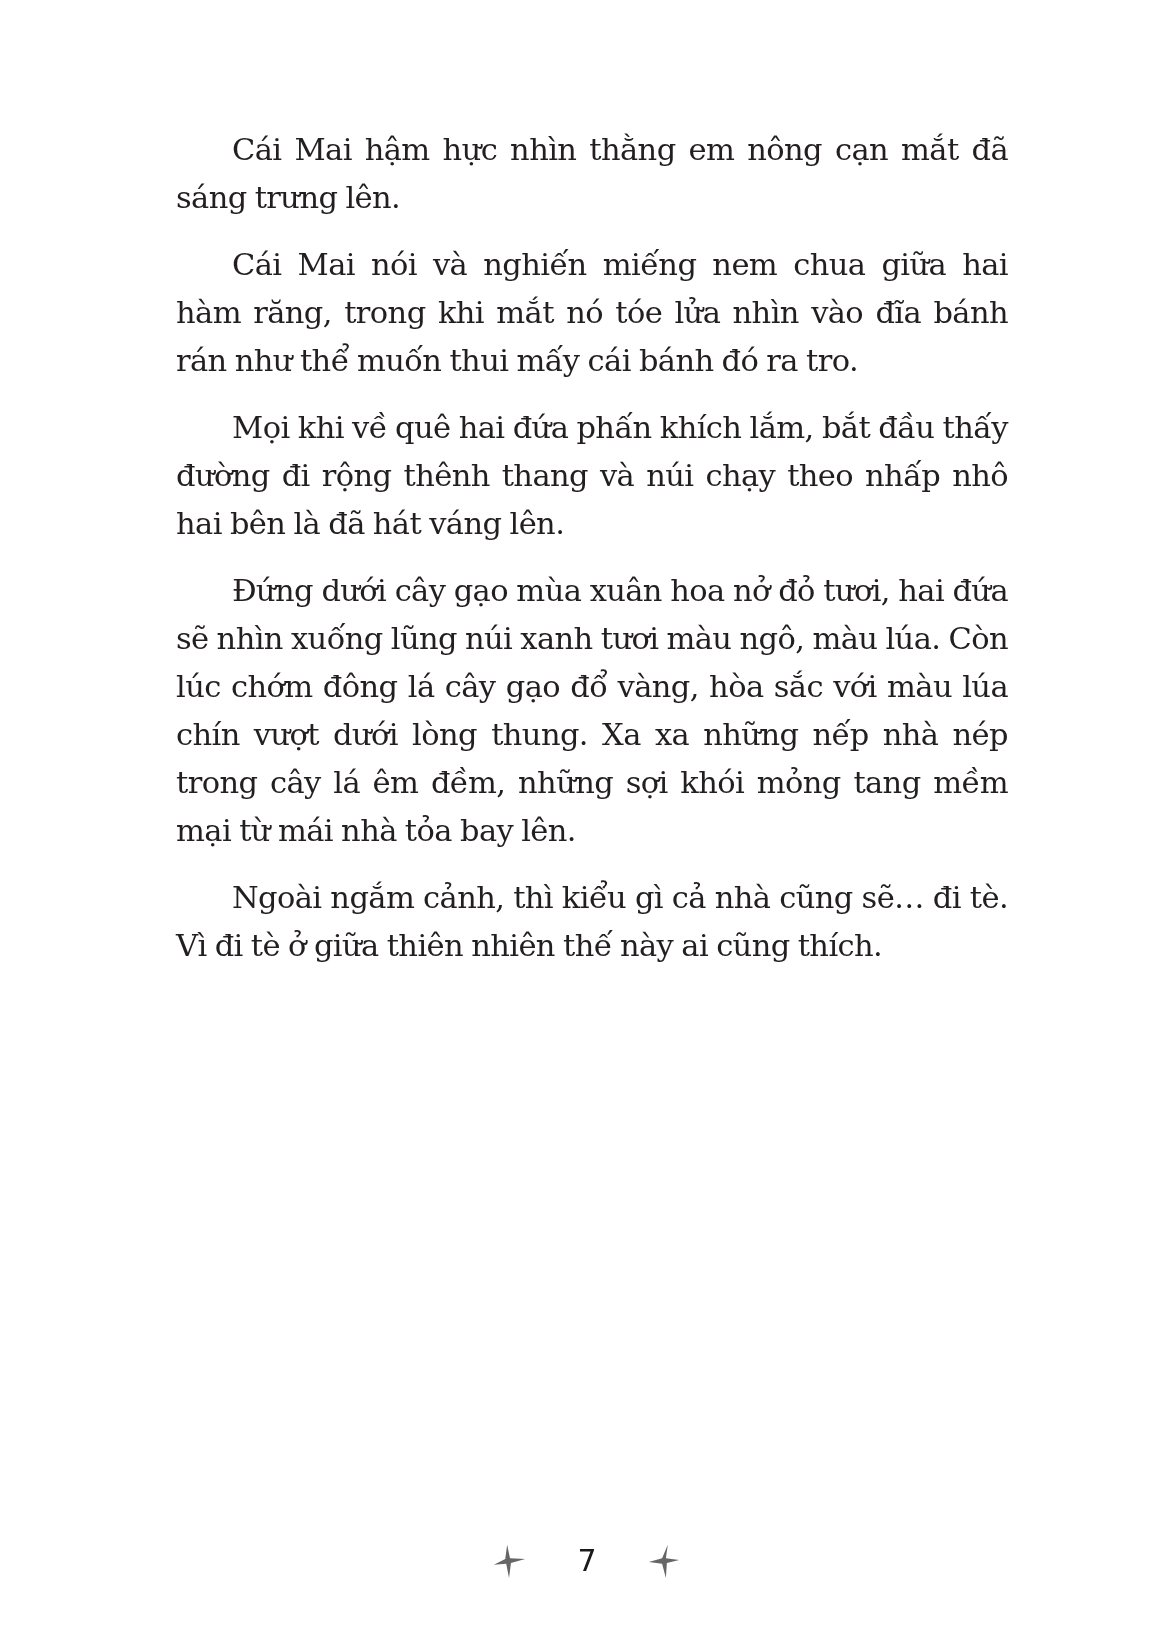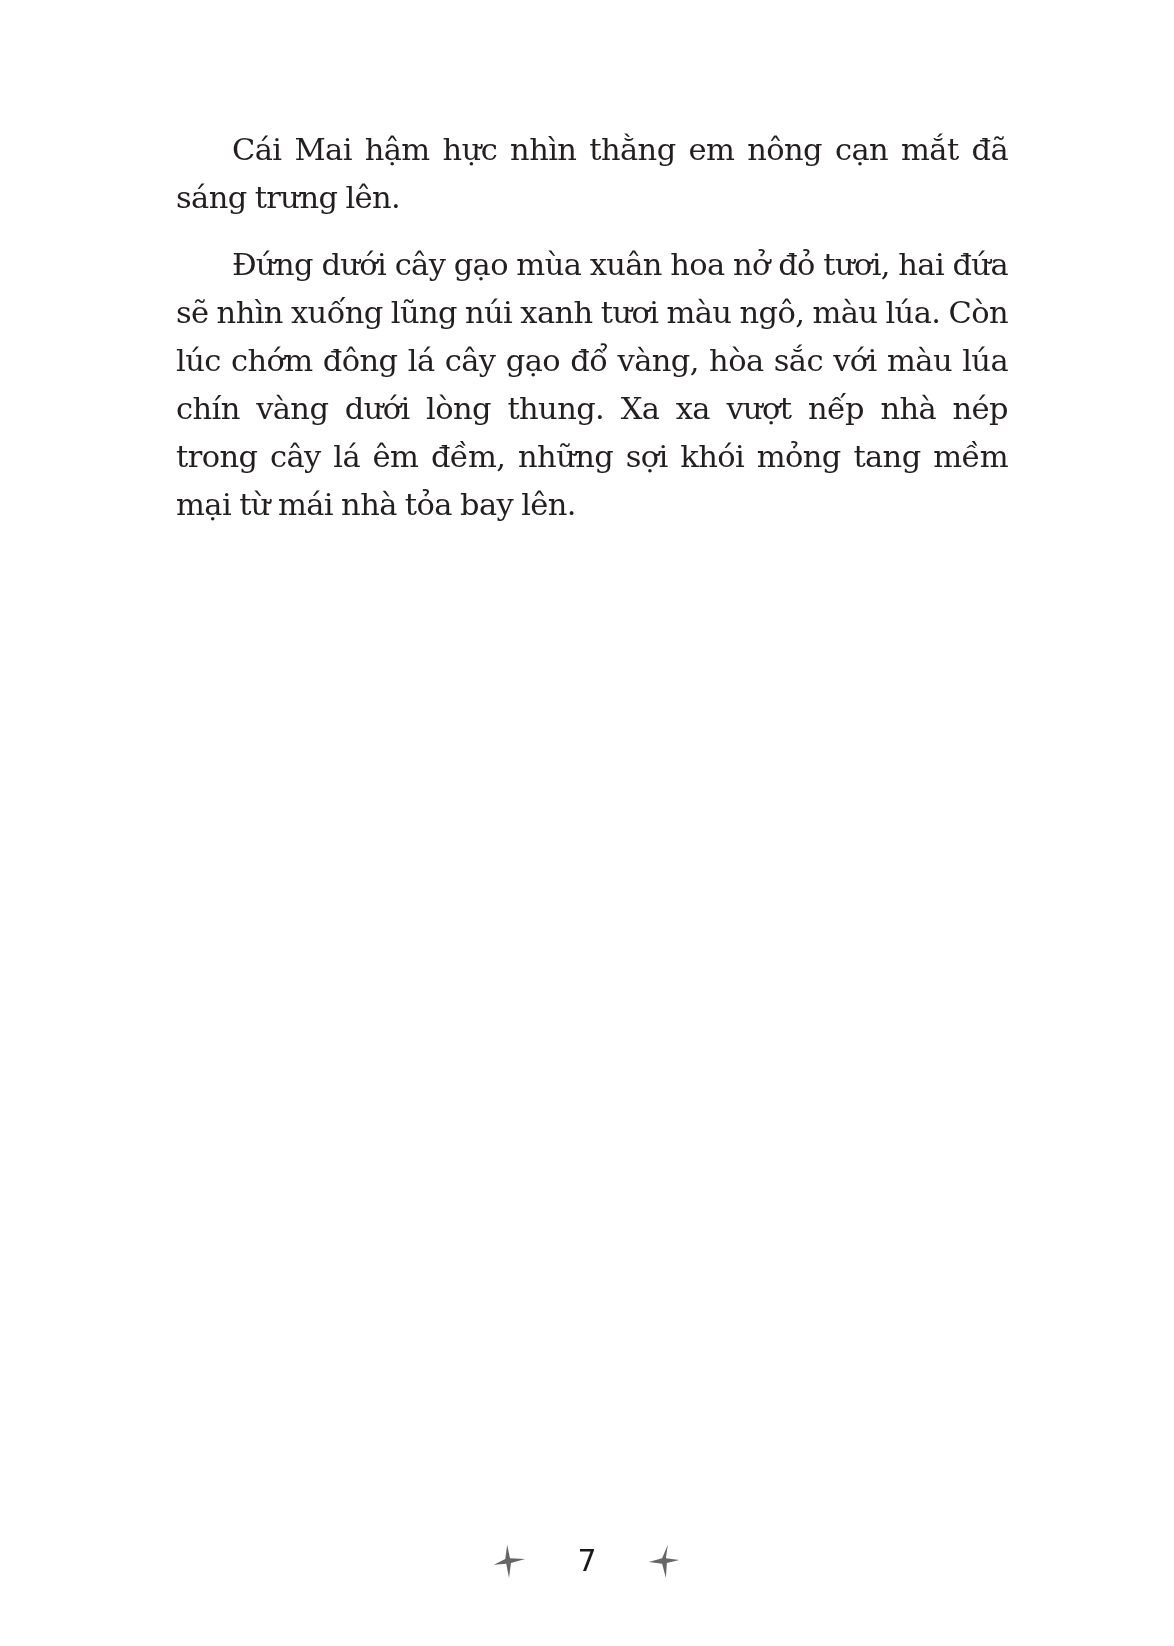--- a/index.html
+++ b/index.html
@@ -21,21 +21,24 @@
     font-family:"DejaVu Sans", "Liberation Sans", sans-serif;
     font-size:30px; color:#1a1a1a; line-height:38px;
   }
 </style>
 </head>
 <body>
 
 <div class="page">
   <div class="text-block">
     <p class="para">Cái Mai hậm hực nhìn thằng em nông cạn mắt đã sáng trưng lên.</p>
-    <p class="para">Đứng dưới cây gạo mùa xuân hoa nở đỏ tươi, hai đứa sẽ nhìn xuống lũng núi xanh tươi màu ngô, màu lúa. Còn lúc chớm đông lá cây gạo đổ vàng, hòa sắc với màu lúa chín vàng dưới lòng thung. Xa xa vượt nếp nhà nép trong cây lá êm đềm, những sợi khói mỏng tang mềm mại từ mái nhà tỏa bay lên.</p>
+    <p class="para">Cái Mai nói và nghiến miếng nem chua giữa hai hàm răng, trong khi mắt nó tóe lửa nhìn vào đĩa bánh rán như thể muốn thui mấy cái bánh đó ra tro.</p>
+    <p class="para">Mọi khi về quê hai đứa phấn khích lắm, bắt đầu thấy đường đi rộng thênh thang và núi chạy theo nhấp nhô hai bên là đã hát váng lên.</p>
+    <p class="para">Đứng dưới cây gạo mùa xuân hoa nở đỏ tươi, hai đứa sẽ nhìn xuống lũng núi xanh tươi màu ngô, màu lúa. Còn lúc chớm đông lá cây gạo đổ vàng, hòa sắc với màu lúa chín vượt dưới lòng thung. Xa xa những nếp nhà nép trong cây lá êm đềm, những sợi khói mỏng tang mềm mại từ mái nhà tỏa bay lên.</p>
+    <p class="para">Ngoài ngắm cảnh, thì kiểu gì cả nhà cũng sẽ… đi tè. Vì đi tè ở giữa thiên nhiên thế này ai cũng thích.</p>
   </div>
 
   <div class="footer">
     <svg class="star" viewBox="0 0 40 40">
       <path d="M17 3 L20 17 L36 18 L21 22 L19 38 L16 23 L3 24 L15 18 Z" fill="#666666"></path>
     </svg>
     <span class="page-number">7</span>
     <svg class="star" viewBox="0 0 40 40">
       <path d="M24 3 L22 17 L36 19 L23 22 L22 38 L18 23 L4 21 L18 17 Z" fill="#666666"></path>
     </svg>

